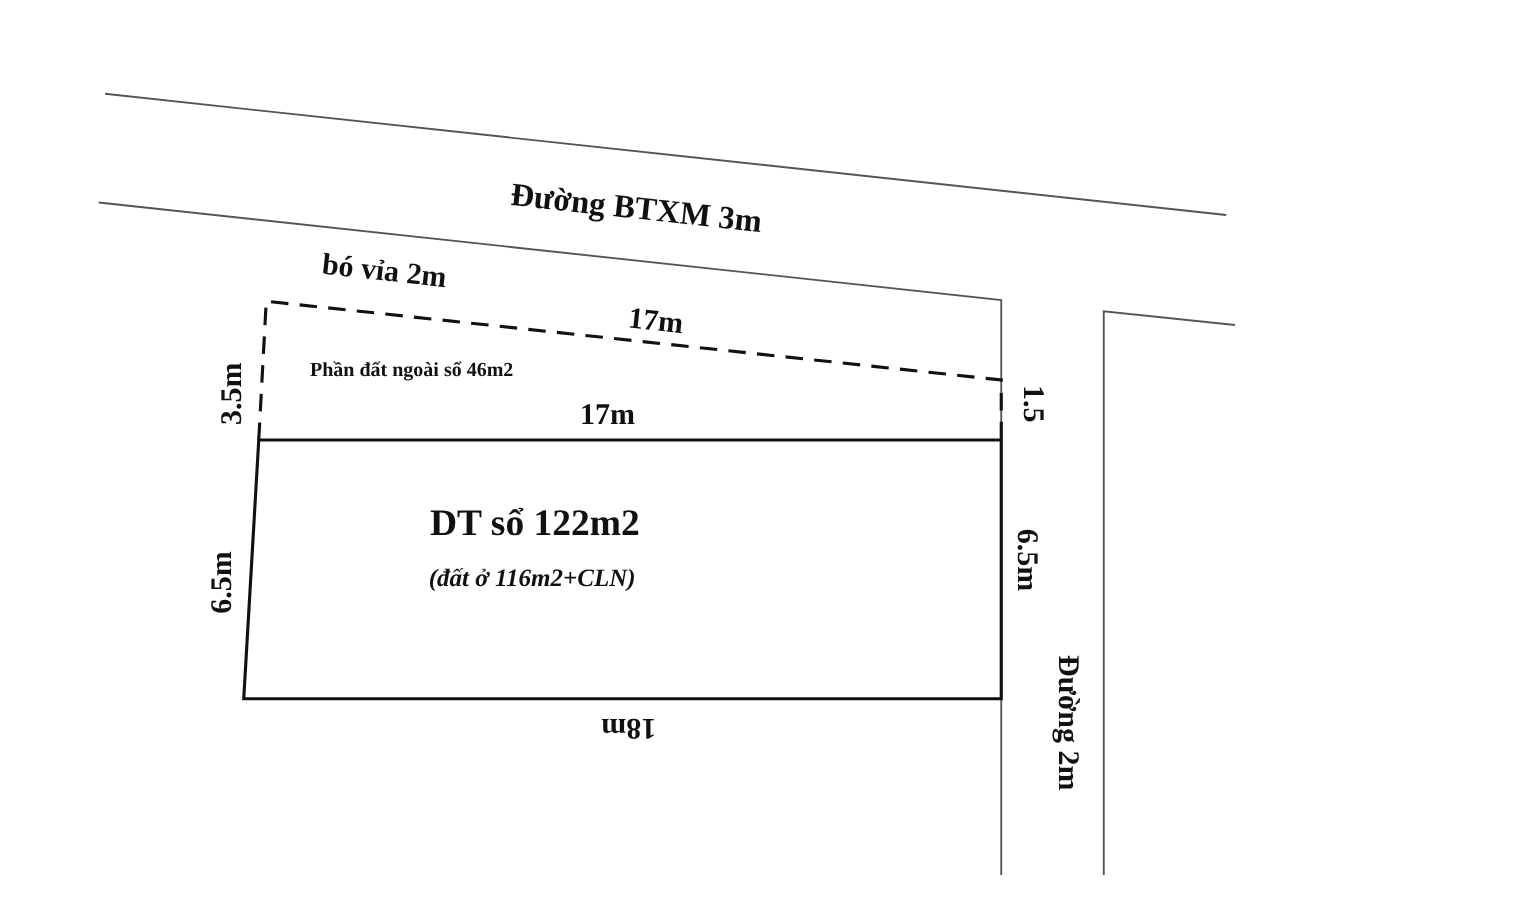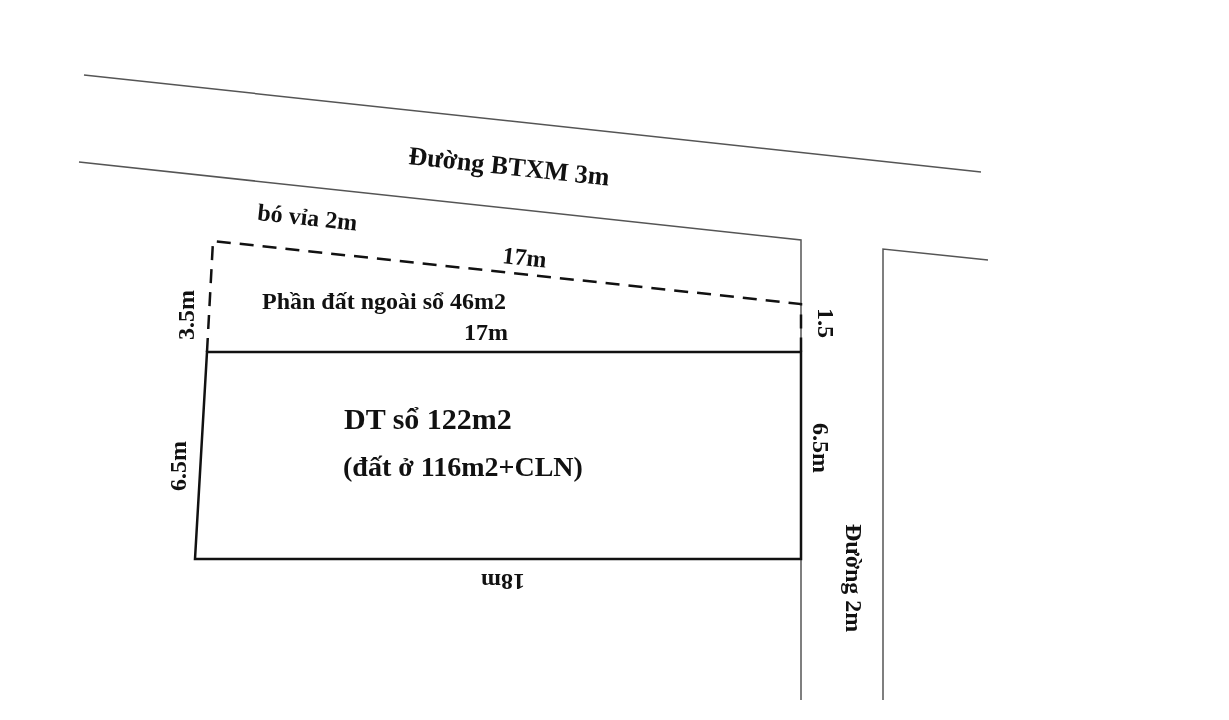--- a/index.html
+++ b/index.html
@@ -21,31 +21,31 @@
 
   <polygon points="207,352 801,352 801,559 195,559" fill="none" stroke="#111" stroke-width="2.5"></polygon>
 </svg>
 
 <div class="lbl" style="left:410px; top:143px; font-size:26px; transform:rotate(6.2deg);">Đường BTXM 3m</div>
 
 <div class="lbl" style="left:259px; top:200px; font-size:24px; transform:rotate(6.2deg);">bó vỉa 2m</div>
 
 <div class="lbl" style="left:504px; top:243px; font-size:24px; transform:rotate(6.2deg);">17m</div>
 
-<div class="lbl" style="left:262px; top:289px; font-size:24px;">Phần đất ngoài sổ 46m2</div>
+<div class="lbl" style="left:248px; top:289px; font-size:16px;">Phần đất ngoài sổ 46m2</div>
 
 <div class="lbl" style="left:464px; top:320px; font-size:24px;">17m</div>
 
 <div class="lbl" style="left:174px; top:340px; font-size:24px; transform:rotate(-90deg);">3.5m</div>
 
 <div class="lbl" style="left:838px; top:308px; font-size:24px; transform:rotate(90deg);">1.5</div>
 
 <div class="lbl" style="left:344px; top:404px; font-size:30px;">DT sổ 122m2</div>
 
-<div class="lbl" style="left:343px; top:453px; font-size:28px;">(đất ở 116m2+CLN)</div>
+<div class="lbl" style="left:343px; top:453px; font-size:20px;font-style:italic;">(đất ở 116m2+CLN)</div>
 
 <div class="lbl" style="left:166px; top:491px; font-size:24px; transform:rotate(-90deg);">6.5m</div>
 
 <div class="lbl" style="left:833px; top:423px; font-size:24px; transform:rotate(90deg);">6.5m</div>
 
 <div class="lbl" style="left:525px; top:594px; font-size:24px; transform:rotate(180deg);">18m</div>
 
 <div class="lbl" style="left:866px; top:524px; font-size:24px; transform:rotate(90deg);">Đường 2m</div>
 
 </body></html>

